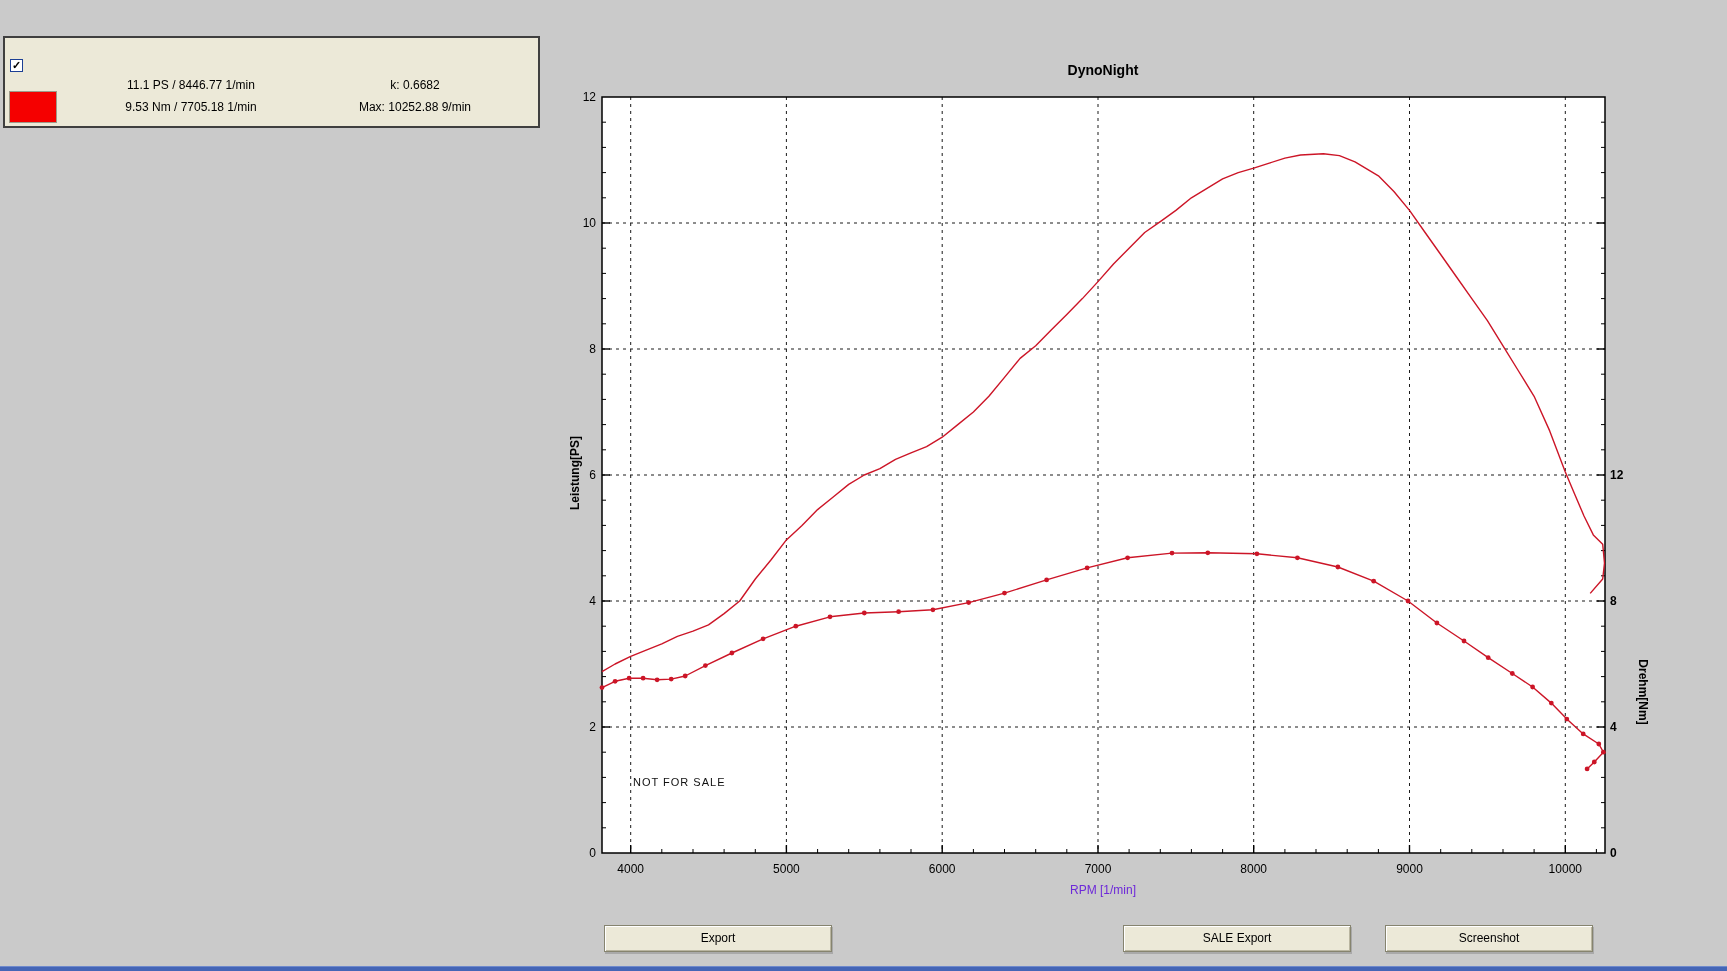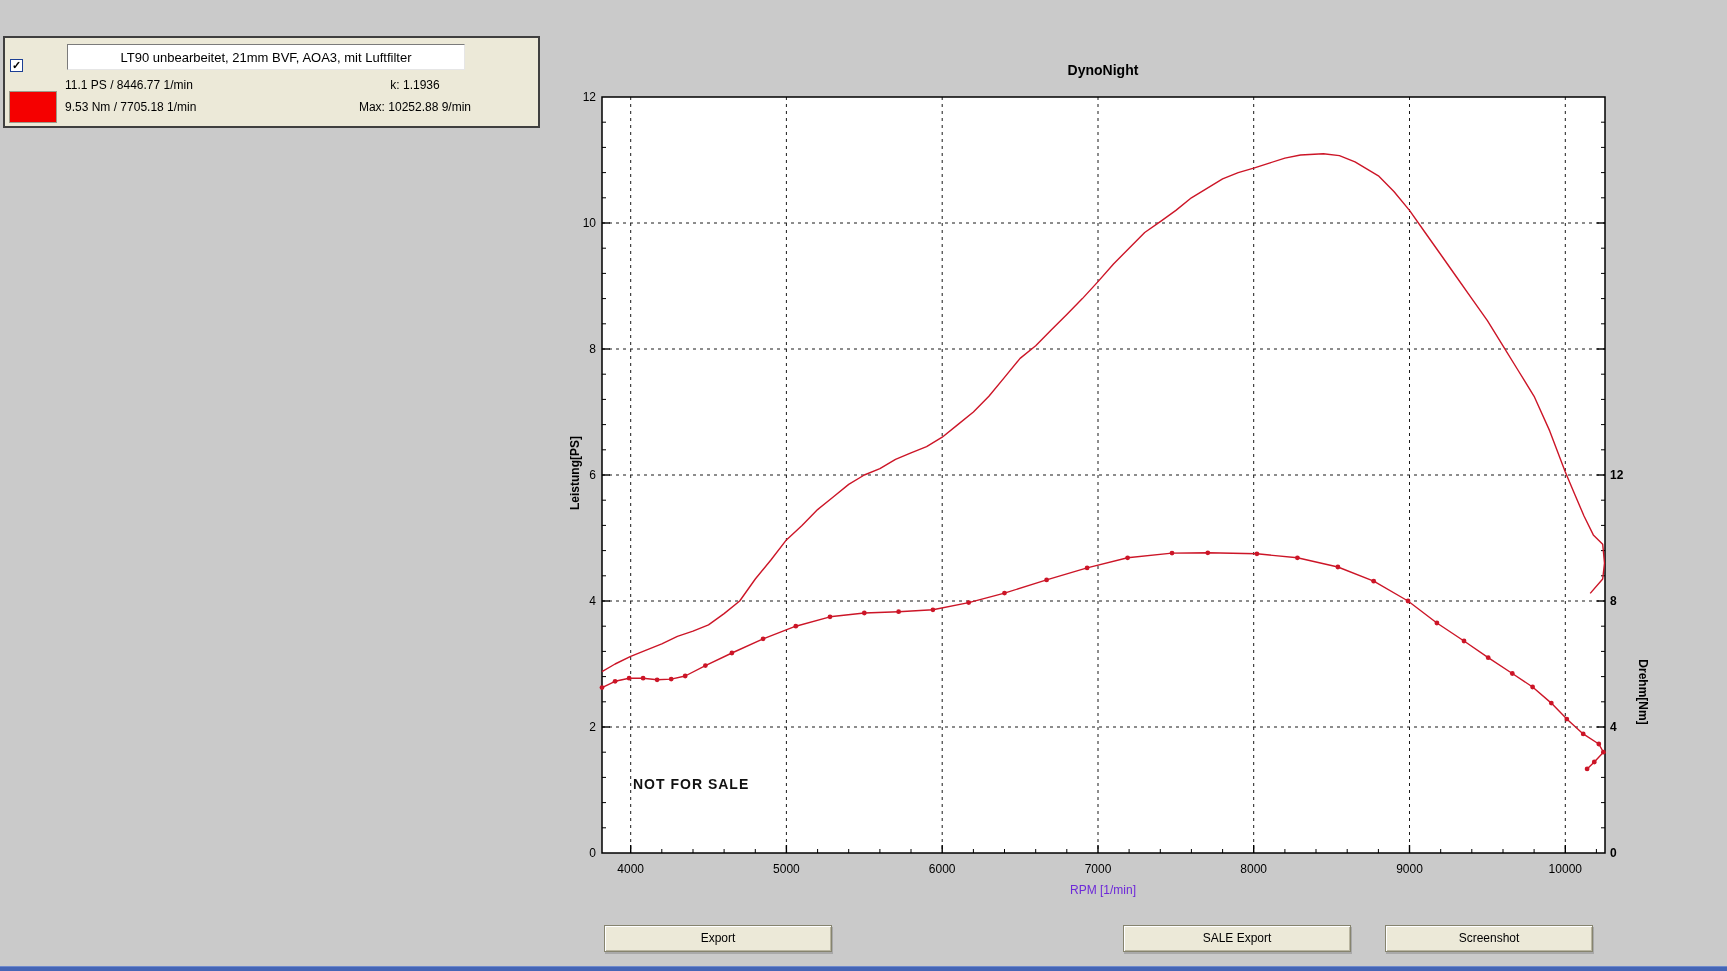--- a/index.html
+++ b/index.html
@@ -25,21 +25,21 @@
     background:#fff;border:1px solid #7b7b7b;box-sizing:border-box;
     border-right-color:#e6e6e6;border-bottom-color:#e6e6e6;
     text-align:center;font-size:13px;font-family:"Liberation Sans",sans-serif;
     color:#000;padding:0;
   }
   .swatch{
     position:absolute;left:4px;top:53px;width:48px;height:32px;
     background:#f50000;border:1px solid #9d9a8a;box-sizing:border-box;
   }
   .stat{position:absolute;font-size:12px;color:#000;white-space:nowrap;}
-  .s-left{left:60px;width:252px;text-align:left;}
+  .s-left{left:60px;width:252px;text-align:center;}
   .s-right{left:320px;width:180px;text-align:center;}
   .row1{top:40px;}
   .row2{top:62px;}
   
   .chart-title{
     position:absolute;left:903px;top:62px;width:400px;text-align:center;
     font-size:14px;font-weight:bold;color:#000;
   }
   .ylab-left{
     position:absolute;left:510px;top:466px;width:130px;text-align:center;
@@ -48,21 +48,21 @@
   .ylab-right{
     position:absolute;left:1578px;top:685px;width:130px;text-align:center;
     font-size:12px;font-weight:bold;color:#000;transform:rotate(90deg);
   }
   .xlab{
     position:absolute;left:953px;top:883px;width:300px;text-align:center;
     font-size:12px;color:#6d28d9;
   }
   .watermark{
     position:absolute;left:633px;top:776px;
-    font-size:14px;font-weight:bold;letter-spacing:1px;color:#111;
+    font-size:11px;font-weight:normal;letter-spacing:1px;color:#111;
   }
   svg.plot{position:absolute;left:0;top:0;}
   
   .btn{
     position:absolute;top:925px;height:27px;box-sizing:border-box;
     background:#ece9d8;border:1px solid #86846f;
     box-shadow:inset 1px 1px 0 #ffffff, inset -1px -1px 0 #b9b5a0, 1px 2px 0 #a9a9a9;
     font-size:12px;color:#000;text-align:center;line-height:25px;
     cursor:default;
   }
@@ -75,24 +75,23 @@
     background:#4465b6;border-top:1px solid #6e89cc;box-sizing:border-box;
   }
 </style>
 </head>
 <body>
 
 <div class="panel">
   <div class="cb">
     <span>✓</span>
   </div>
-  <input class="run-field" type="text" value="LT90 unbearbeitet, 21mm BVF, AOA3, mit Luftfilter" style="">
   <div class="swatch"></div>
   <div class="stat s-left row1">11.1 PS / 8446.77 1/min</div>
-  <div class="stat s-right row1">k: 1.1936</div>
+  <div class="stat s-right row1">k: 0.6682</div>
   <div class="stat s-left row2">9.53 Nm / 7705.18 1/min</div>
   <div class="stat s-right row2">Max: 10252.88 9/min</div>
 </div>
 
 <svg class="plot" id="plot-svg" width="1727" height="971">
     <rect x="602" y="97" width="1003" height="756" fill="#ffffff"></rect>
     <line x1="630.7" y1="97" x2="630.7" y2="853" stroke="#1a1a1a" stroke-width="1" stroke-dasharray="3 4"></line>
     <line x1="786.4" y1="97" x2="786.4" y2="853" stroke="#1a1a1a" stroke-width="1" stroke-dasharray="3 4"></line>
     <line x1="942.2" y1="97" x2="942.2" y2="853" stroke="#1a1a1a" stroke-width="1" stroke-dasharray="3 4"></line>
     <line x1="1098.0" y1="97" x2="1098.0" y2="853" stroke="#1a1a1a" stroke-width="1" stroke-dasharray="3 4"></line>

